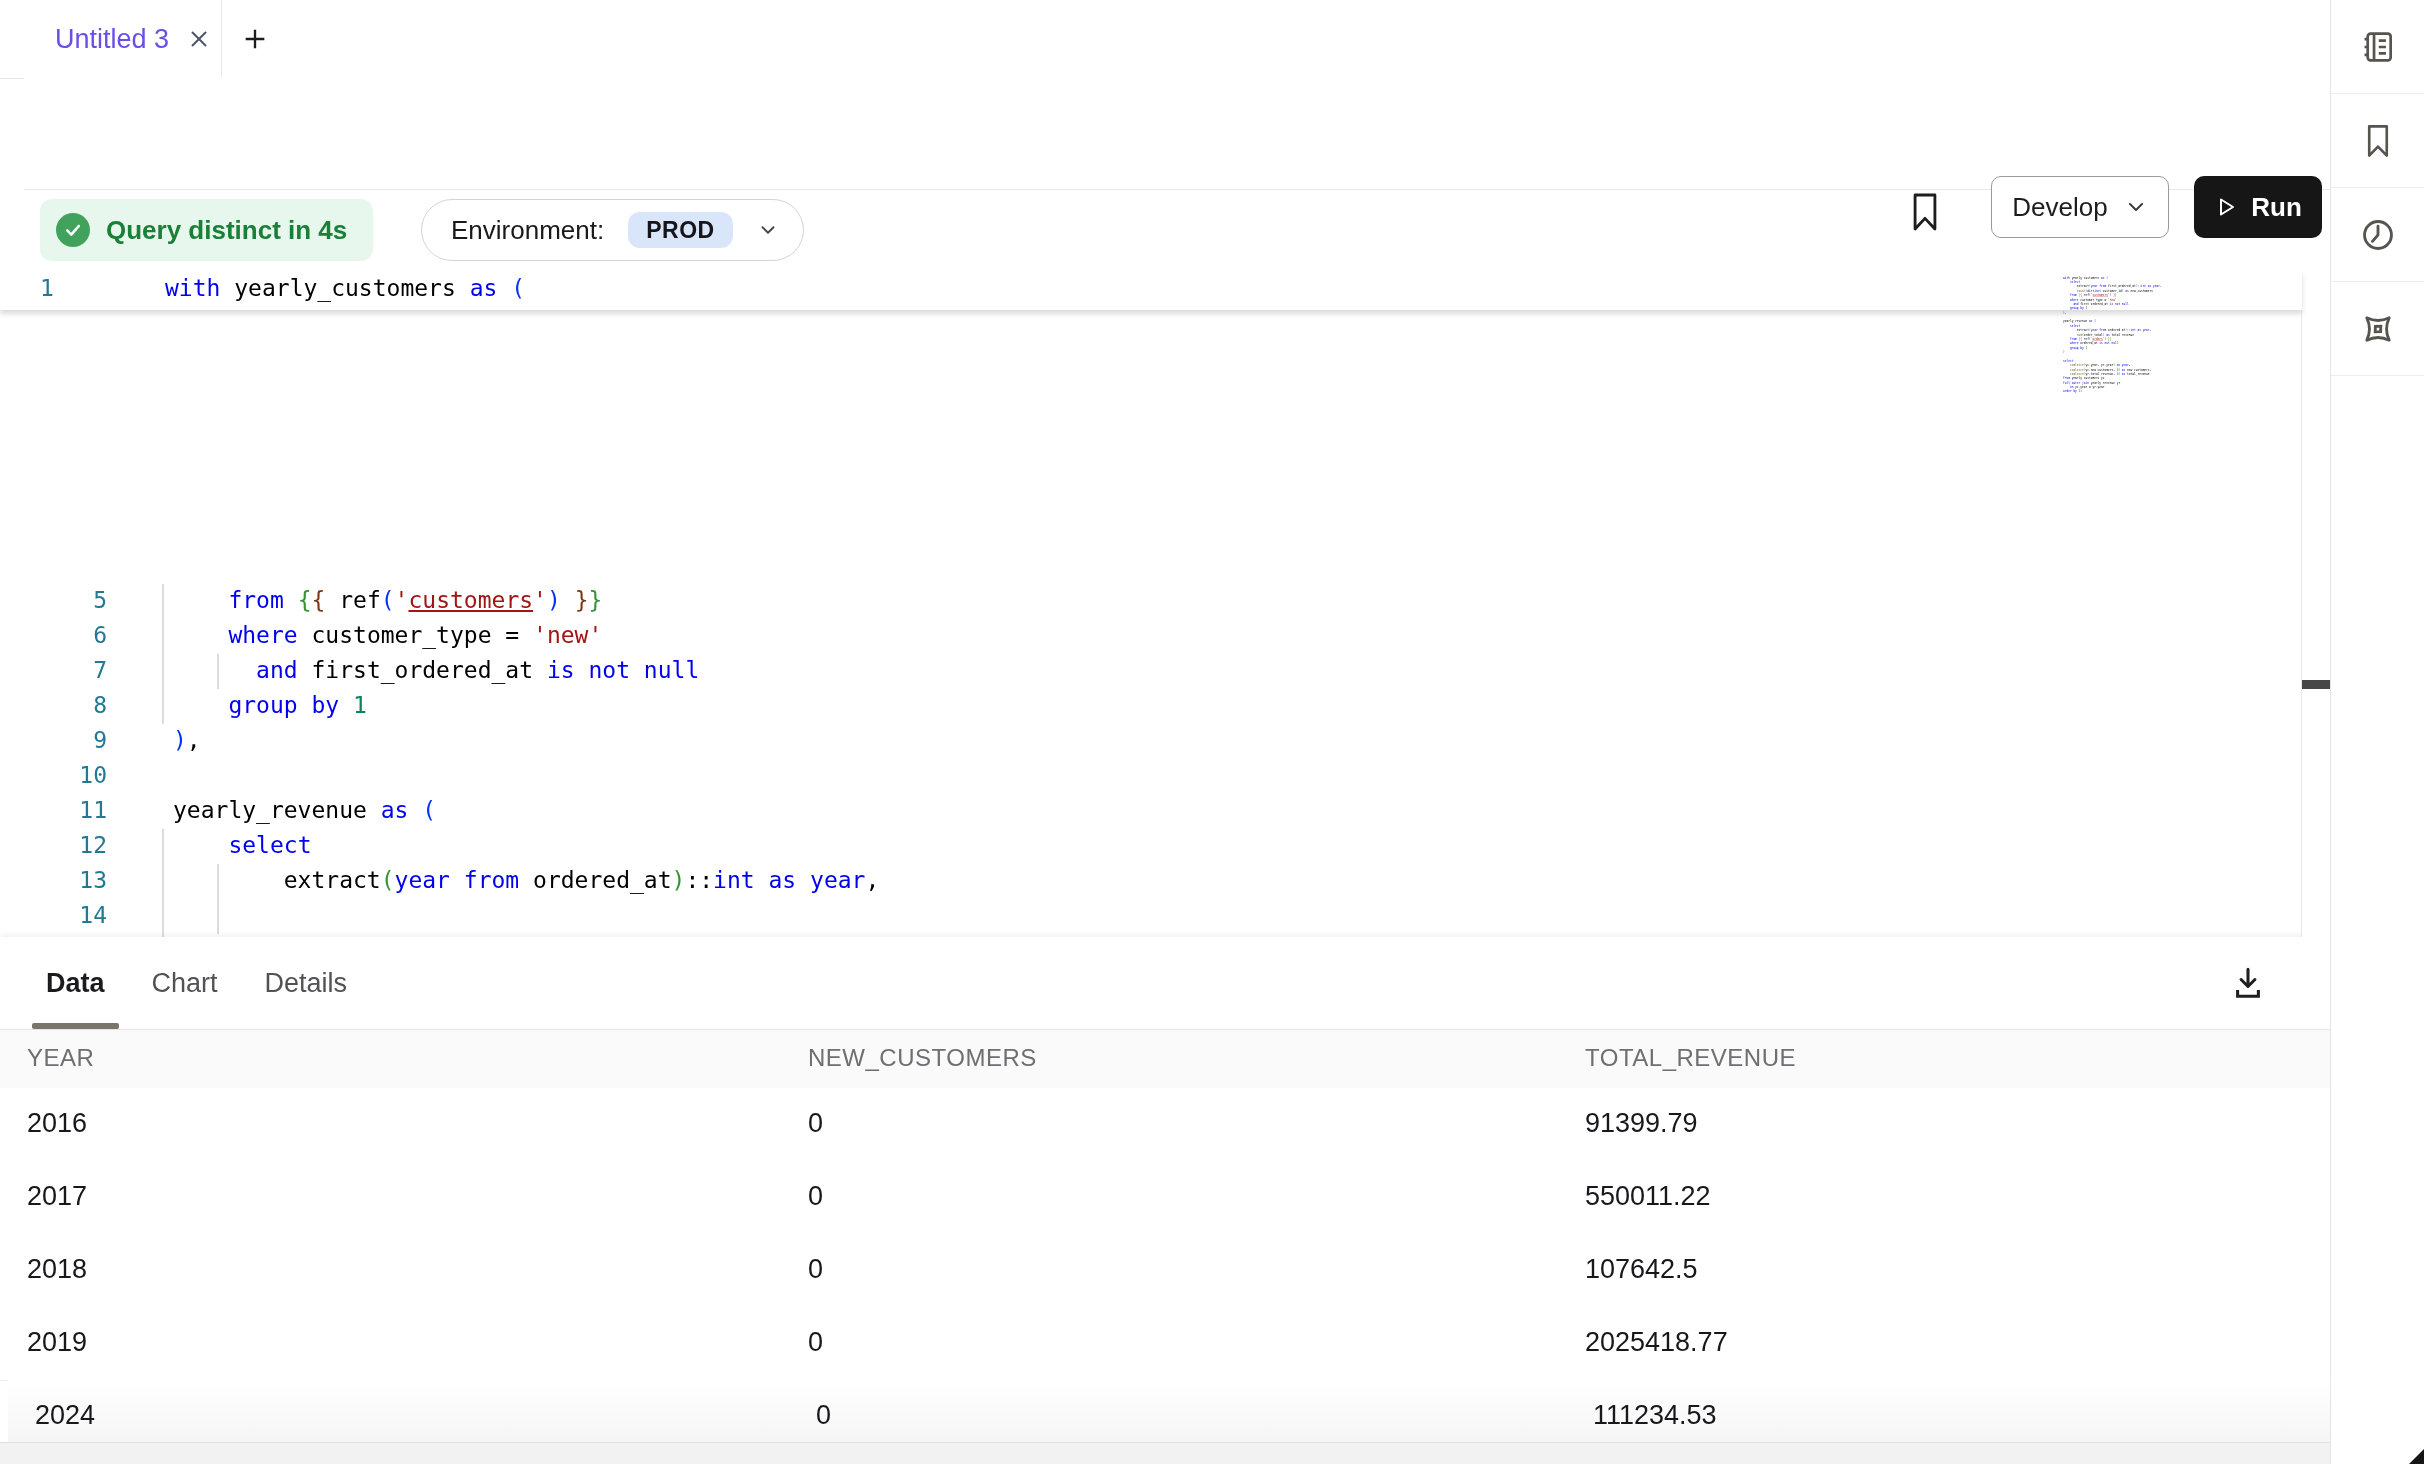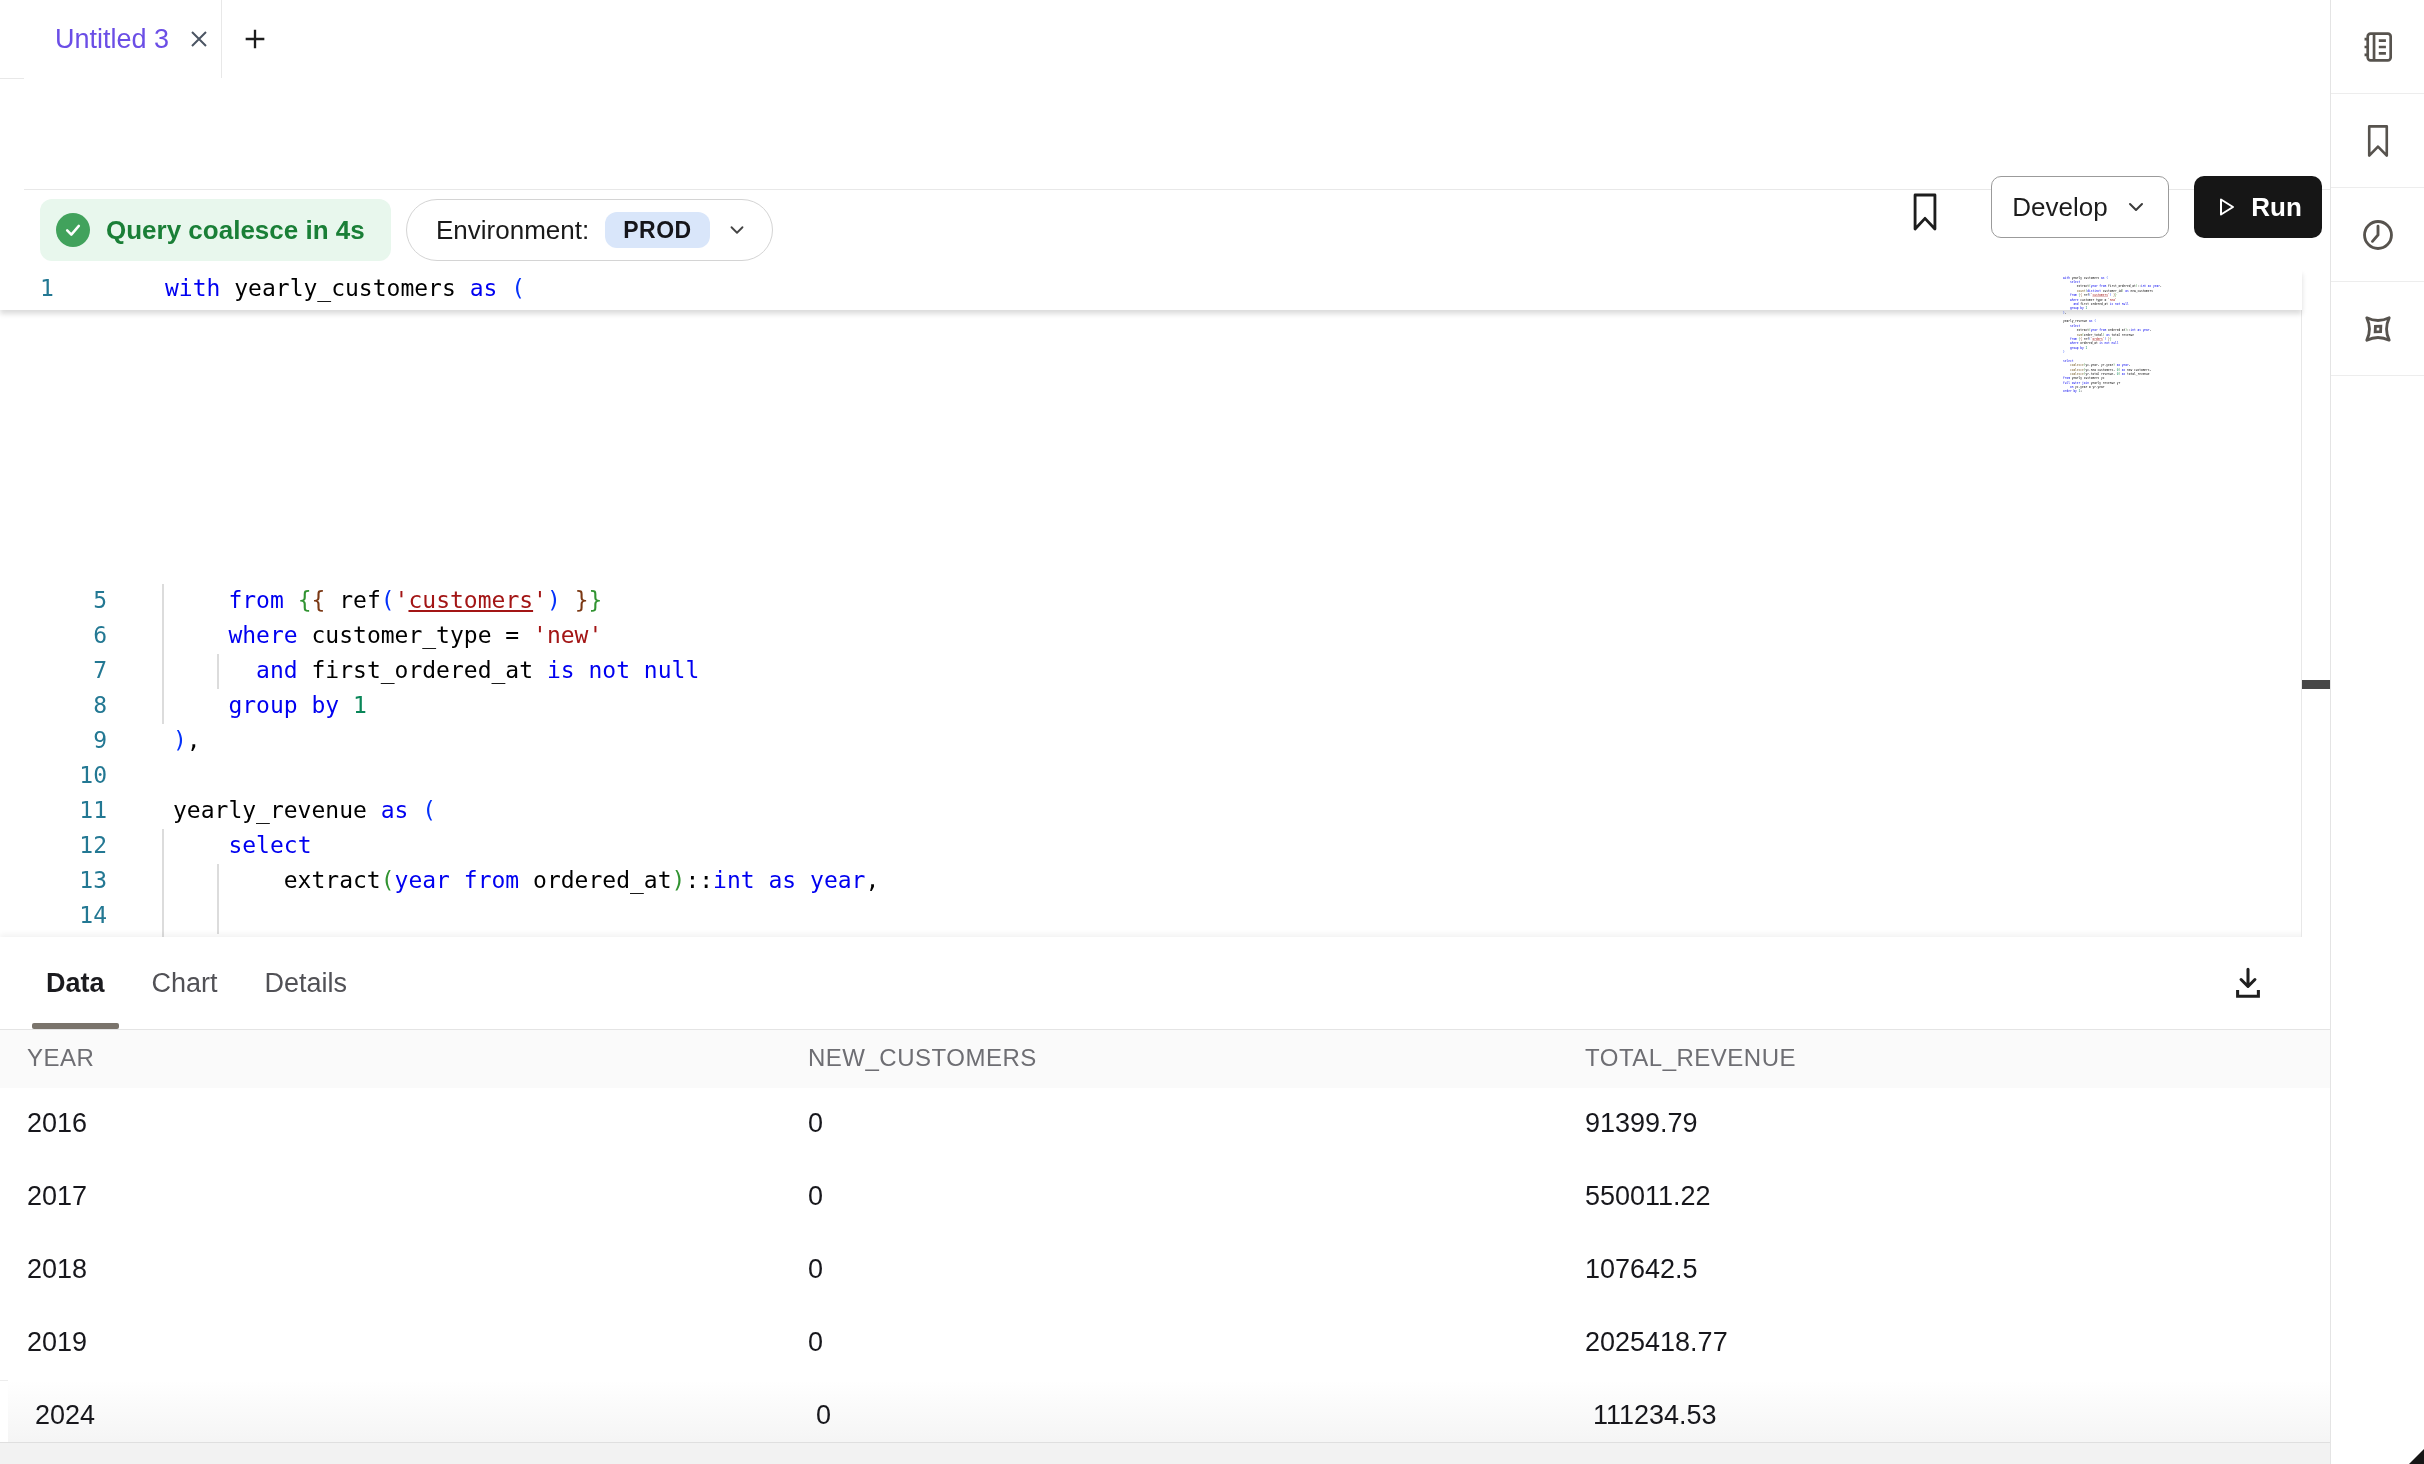--- a/index.html
+++ b/index.html
@@ -25,22 +25,22 @@
                background:#fff;display:flex;align-items:center;justify-content:center;gap:16px;cursor:pointer;box-sizing:border-box;}
   .develop-btn span{font-size:26px;color:#1d1d1d;}
   .run-btn{position:absolute;left:2170px;top:98px;width:128px;height:62px;border-radius:10px;background:#161616;
            display:flex;align-items:center;justify-content:center;gap:13px;cursor:pointer;}
   .run-btn span{font-size:26px;color:#fff;font-weight:700;}
   
   .status-pill{position:absolute;left:40px;top:199px;height:62px;border-radius:12px;background:#e8f7ed;
                display:flex;align-items:center;gap:16px;padding:0 26px 0 16px;}
   .status-pill .check{width:34px;height:34px;border-radius:50%;background:#41a25c;display:flex;align-items:center;justify-content:center;}
   .status-pill span.txt{color:#1a7f37;font-size:26px;font-weight:700;}
-  .env-pill{position:absolute;left:406px;top:199px;height:62px;border-radius:31px;background:#fff;border:1px solid #d4d4d4;
-            display:flex;align-items:center;gap:16px;padding:0 24px 0 29px;cursor:pointer;box-sizing:border-box;}
+  .env-pill{position:absolute;left:421px;top:199px;height:62px;border-radius:31px;background:#fff;border:1px solid #d4d4d4;
+            display:flex;align-items:center;gap:24px;padding:0 24px 0 29px;cursor:pointer;box-sizing:border-box;}
   .env-label{font-size:26px;color:#1a1a1a;}
   .env-chip{background:#d9e6fa;border-radius:12px;height:36px;display:flex;align-items:center;padding:0 18px;
             font-size:23px;font-weight:700;color:#15151a;letter-spacing:.5px;}
   
   .editor{position:absolute;top:270px;left:0;width:2330px;height:667px;overflow:hidden;background:#fff;cursor:text;}
   .mono{font-family:"DejaVu Sans Mono","Liberation Mono",monospace;font-size:23px;}
   .sticky{position:absolute;top:0;left:0;width:2302px;height:40px;background:#fff;z-index:3;
           box-shadow:0 4px 5px rgba(0,0,0,.14);}
   .sticky .ln-sticky{position:absolute;left:40px;top:5px;color:#237893;}
   .sticky .code{position:absolute;left:165px;top:5px;white-space:pre;}
@@ -114,21 +114,21 @@
         <span>Run</span>
       </div>
     </div>
 
     <div class="status-pill">
       <span class="check">
         <svg width="20" height="20" viewBox="0 0 24 24">
             <path d="M5 12.5 L10 17.5 L19 7" stroke="#fff" stroke-width="3" fill="none" stroke-linecap="round" stroke-linejoin="round"></path>
           </svg>
       </span>
-      <span class="txt">Query coalesce in 4s</span>
+      <span class="txt">Query distinct in 4s</span>
     </div>
     <div class="env-pill">
       <span class="env-label">Environment:</span>
       <span class="env-chip">PROD</span>
       <svg width="22" height="22" viewBox="0 0 24 24">
           <path d="M6 9 L12 15 L18 9" stroke="#444" stroke-width="2" fill="none" stroke-linecap="round" stroke-linejoin="round"></path>
         </svg>
     </div>
 
     <div class="editor">

